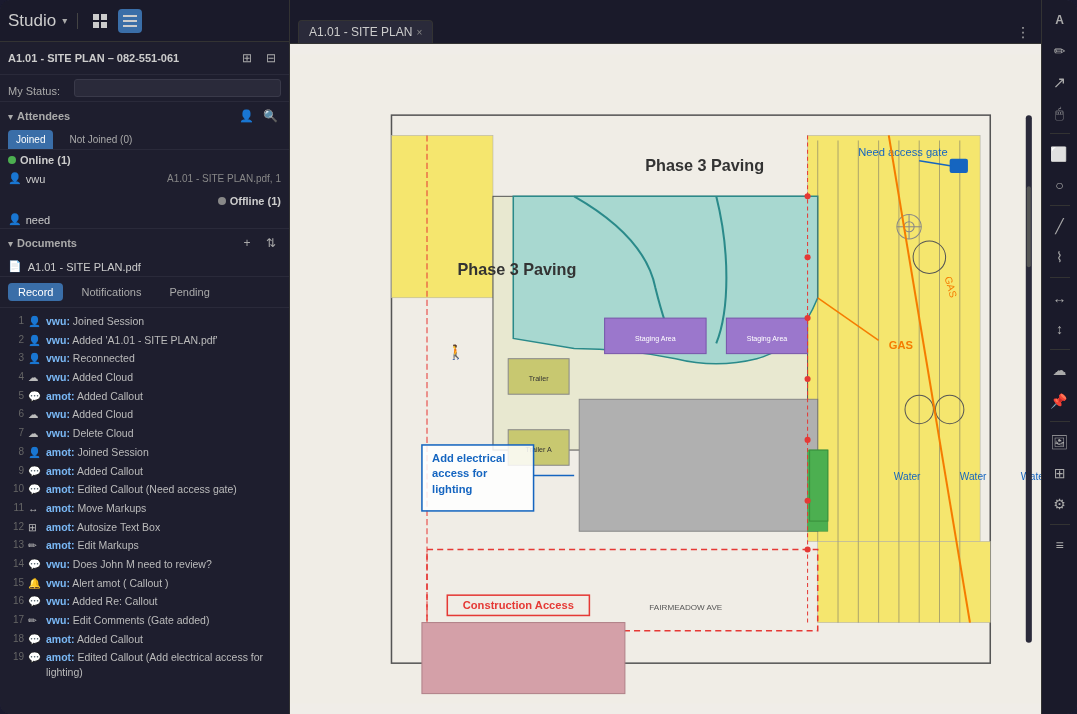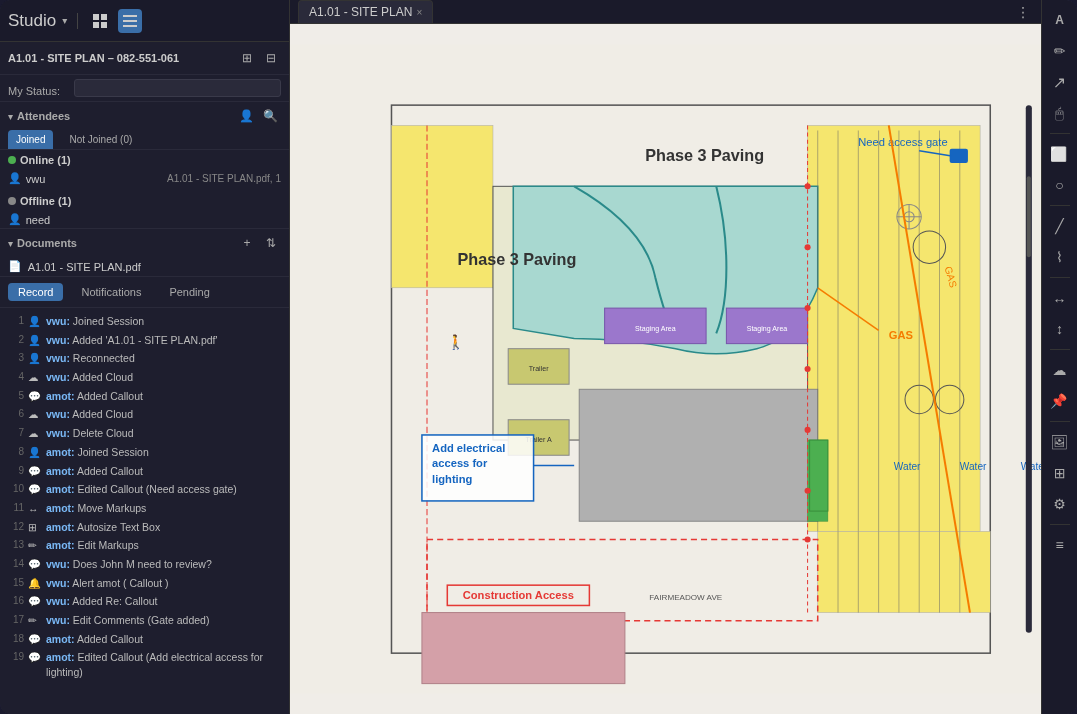--- a/index.html
+++ b/index.html
@@ -67,21 +67,21 @@
     .log-item { padding: 2px 8px; font-size: 10.5px; color: #bbb; display: flex; align-items: flex-start; gap: 4px; line-height: 1.4; }
     .log-num { color: #666; min-width: 16px; text-align: right; font-size: 10px; }
     .log-icon { min-width: 14px; }
     .log-user { color: #7ab8f5; font-weight: 600; }
     .log-action { color: #bbb; }
     
     
     .main-content { flex: 1; display: flex; flex-direction: column; background: #1a1a2a; }
     
     
-    .main-tabs { height: 24px; background: #1a1a2a; display: flex; align-items: center; padding: 0 8px; border-bottom: 1px solid #333; }
+    .main-tabs { height: 24px; background: #1a1a2a; display: flex; align-items: center; padding: 0 8px; border-bottom: 1px solid #333; margin-top: 20px; }
     .main-tab { display: flex; align-items: center; gap: 4px; padding: 4px 10px; background: #2a2a3a; border-radius: 4px 4px 0 0; font-size: 12px; color: #ccc; cursor: pointer; border: 1px solid #333; border-bottom: none; }
     .main-tab-close { color: #888; font-size: 10px; cursor: pointer; }
     
     
     .drawing-area { flex: 1; background: #f0ede8; position: relative; overflow: hidden; }
     
     
     .right-toolbar { width: 36px; min-width: 36px; background: #1a1a2a; display: flex; flex-direction: column; align-items: center; padding: 6px 0; gap: 3px; border-left: 1px solid #333; }
     .rt-btn { width: 28px; height: 28px; display: flex; align-items: center; justify-content: center; border-radius: 4px; cursor: pointer; color: #aaa; font-size: 14px; }
     .rt-divider { width: 20px; height: 1px; background: #333; margin: 3px 0; }
@@ -153,21 +153,21 @@
 
     <div class="attendee-list">
       <div class="online-header">
         <span class="online-badge"></span>Online (1)
       </div>
       <div class="attendee-item">
         <span style="color:#f5a623;margin-right:4px;font-size:11px;">👤</span>
         <span class="attendee-name">vwu</span>
         <span class="attendee-doc">A1.01 - SITE PLAN.pdf, 1</span>
       </div>
-      <div class="online-header" style="margin-top:4px;">
+      <div class="online-header" style="margin-top:4px;text-align:right;">
         <span class="offline-badge"></span>Offline (1)
       </div>
       <div class="attendee-item">
         <span style="color:#aaa;margin-right:4px;font-size:11px;">👤</span>
         <span class="attendee-name">need</span>
       </div>
     </div>
 
     <div class="docs-section">
       <div class="docs-header">

